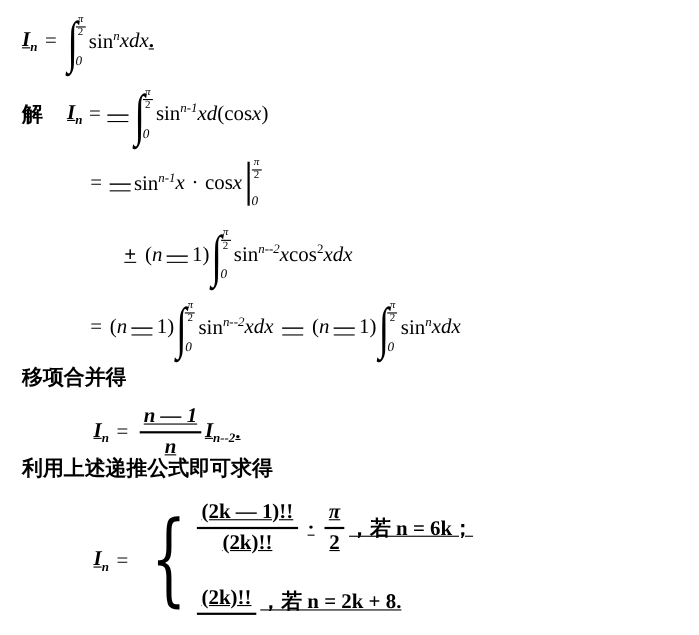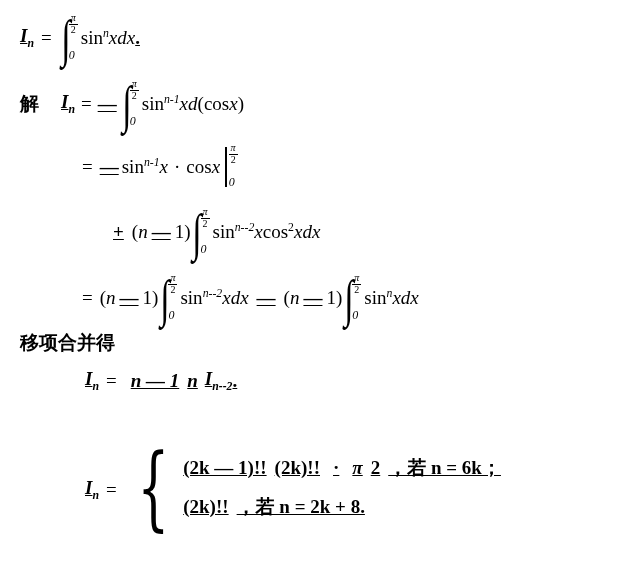--- a/index.html
+++ b/index.html
@@ -94,21 +94,21 @@
     background: #000;
     margin: 0.5px 0;
   }
   .frac-small .den {
     padding: 0 1px;
   }
 
   
   .frac {
     display: inline-flex;
-    flex-direction: row;
+    flex-direction: column;
     align-items: center;
     vertical-align: middle;
     margin: 0 3px;
   }
   .frac .num, .frac .den {
     padding: 0 4px;
     white-space: nowrap;
   }
   .frac .bar {
     height: 2px;
@@ -178,21 +178,21 @@
     font-size: 92px;
     line-height: 0.62;
     font-family: "DejaVu Serif", serif;
     transform: scaleX(0.55);
     display: inline-block;
     margin-right: -6px;
   }
   .cases-rows {
     display: inline-flex;
     flex-direction: column;
-    gap: 13px;
+    gap: 28px;
   }
   .case-row {
     display: flex;
     align-items: center;
     white-space: nowrap;
   }
 </style>
 </head>
 <body>
 
@@ -363,20 +363,21 @@
       <span class="frac bold">
         <span class="num mathvar">n — 1</span>
         <span class="bar"></span>
         <span class="den mathvar">n</span>
       </span>
       <span class="mathvar bold"><span>I</span><sub class="sb">n--2</sub></span>
       <span class="bold">.</span>
     </span>
   </div>
 
+  <div class="line l-txt" style="left:20px; top:413px;">利用上述递推公式即可求得</div>
 
   <div class="line eqfont" style="left:85px; top:455px;">
     <span class="row">
       <span class="mathvar bold" style="position:relative; top:2px;"><span>I</span><sub class="sb">n</sub></span>
       <span style="margin:0 7px; position:relative; top:2px;"><span>=</span></span>
       <span class="cases">
         <span class="brace">{</span>
         <span class="cases-rows">
           <span class="case-row bold">
             <span class="frac">

